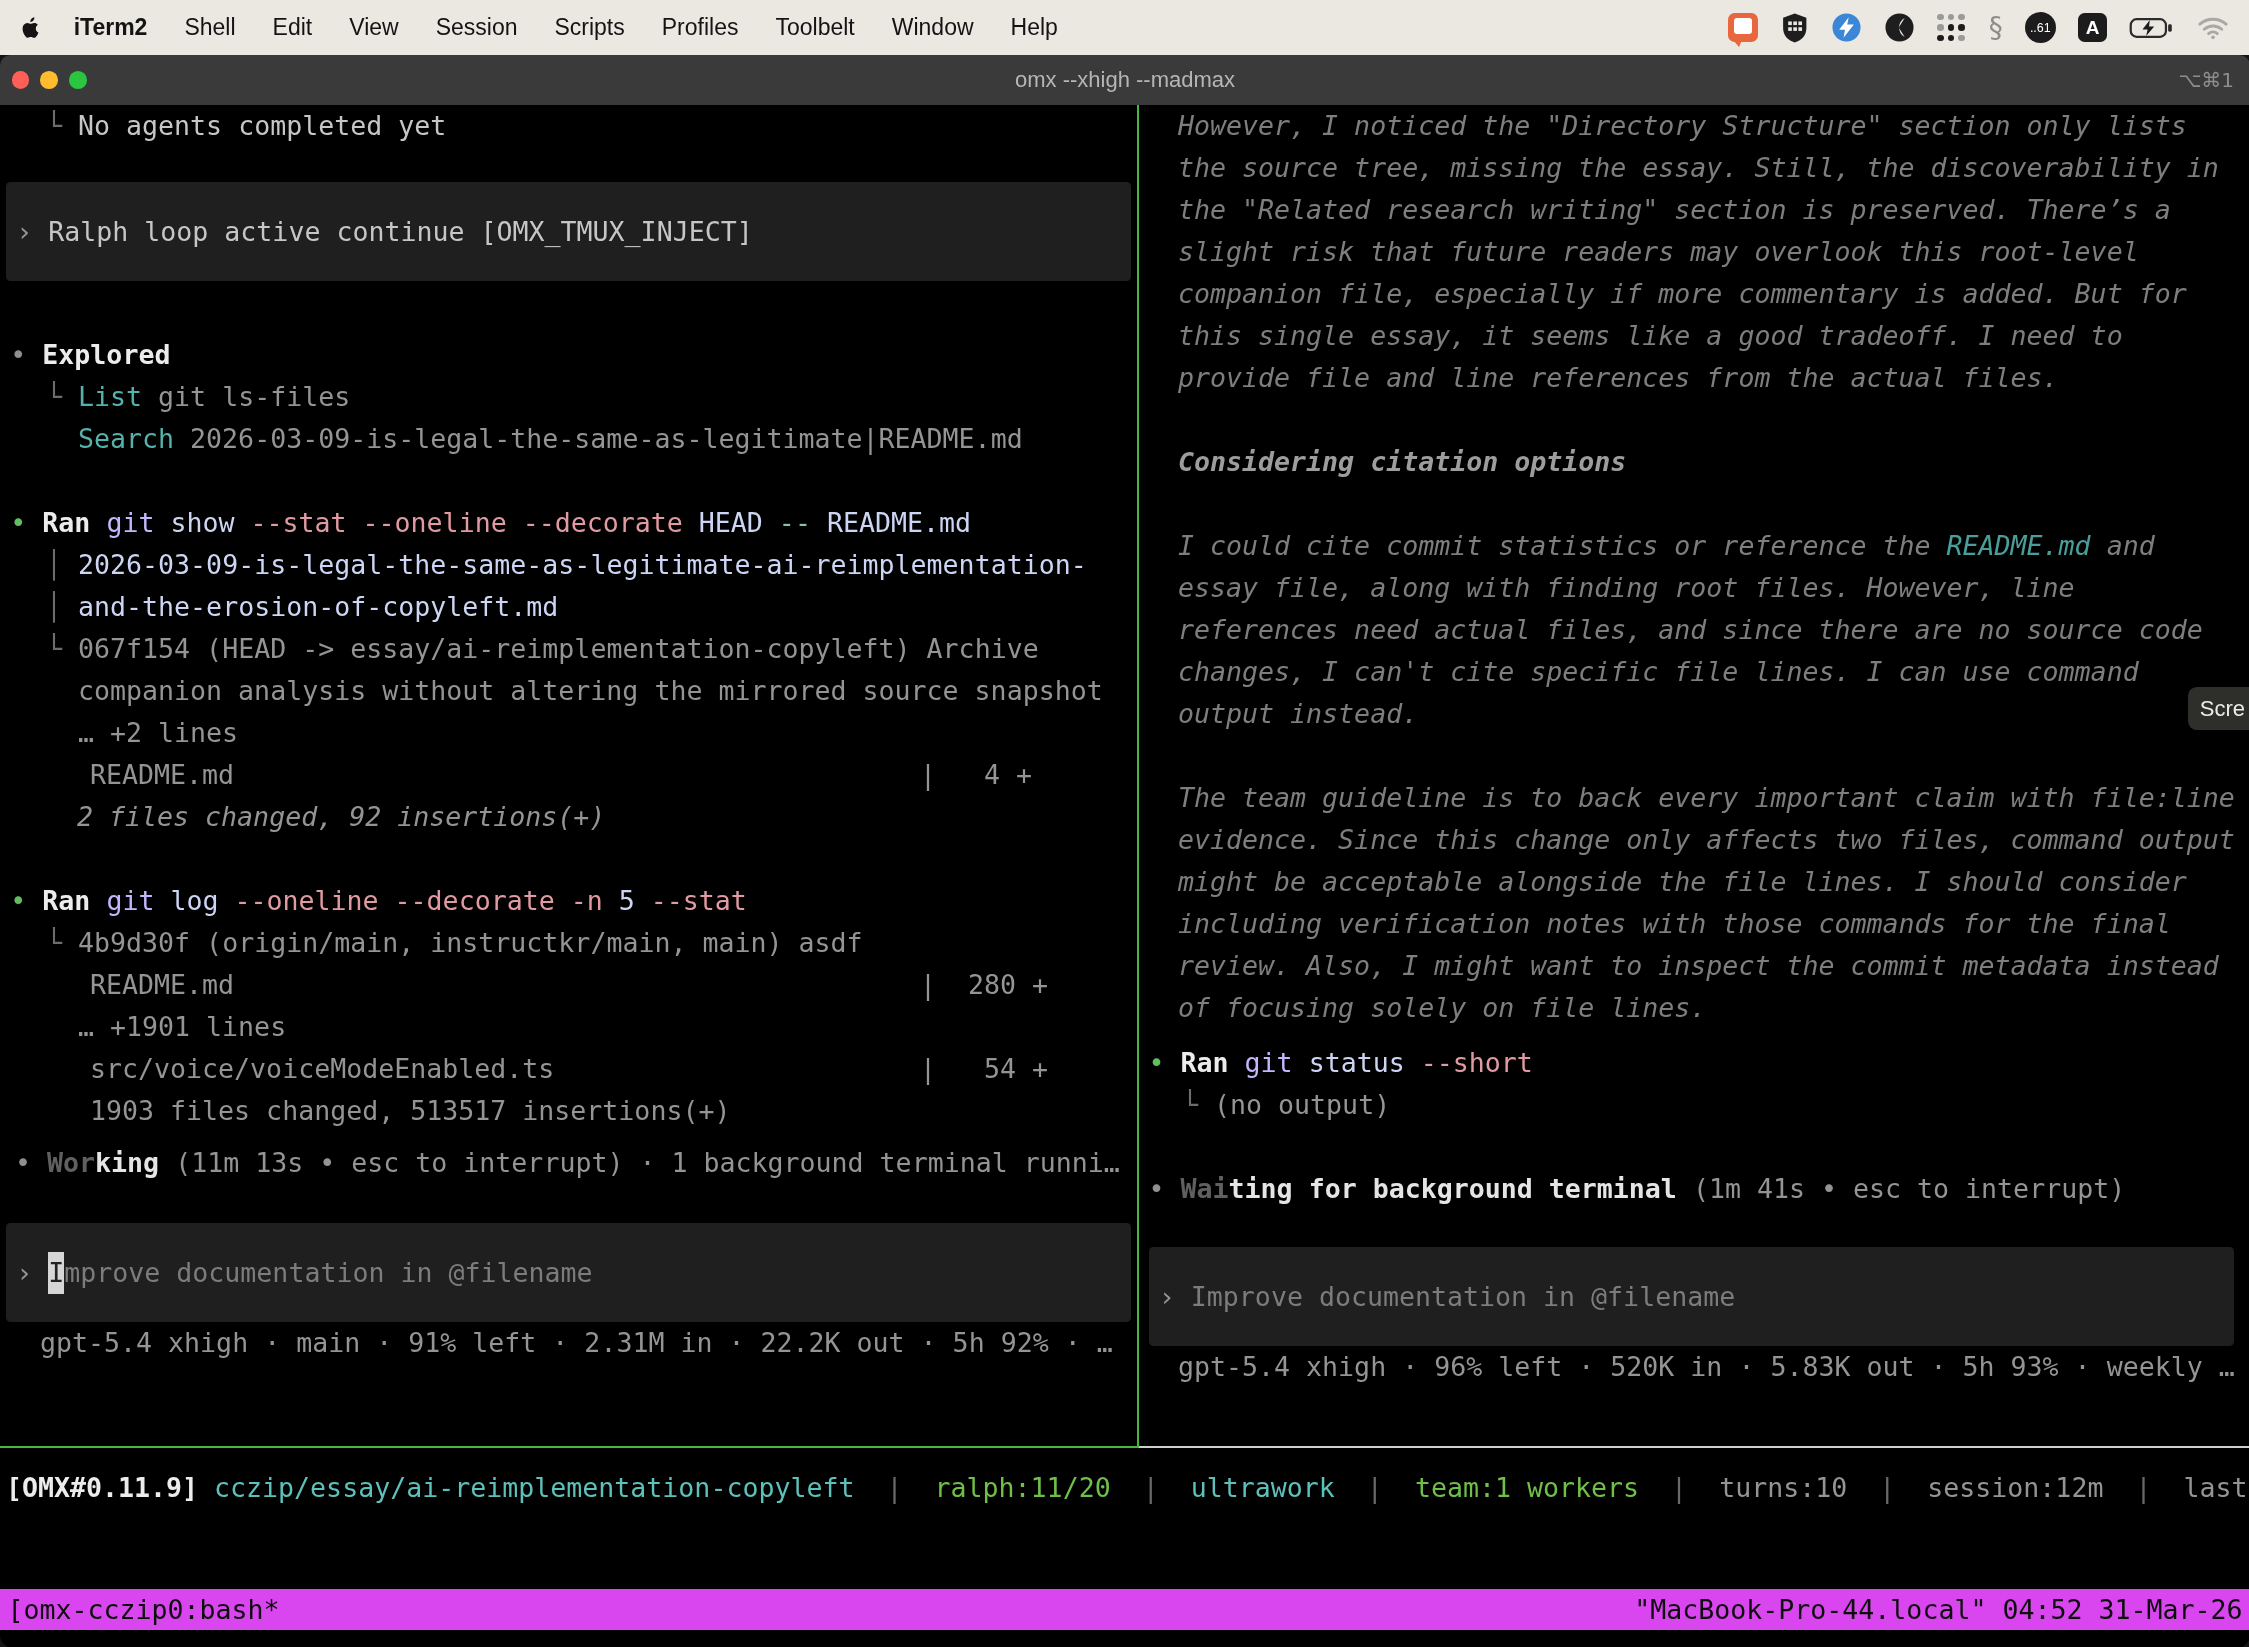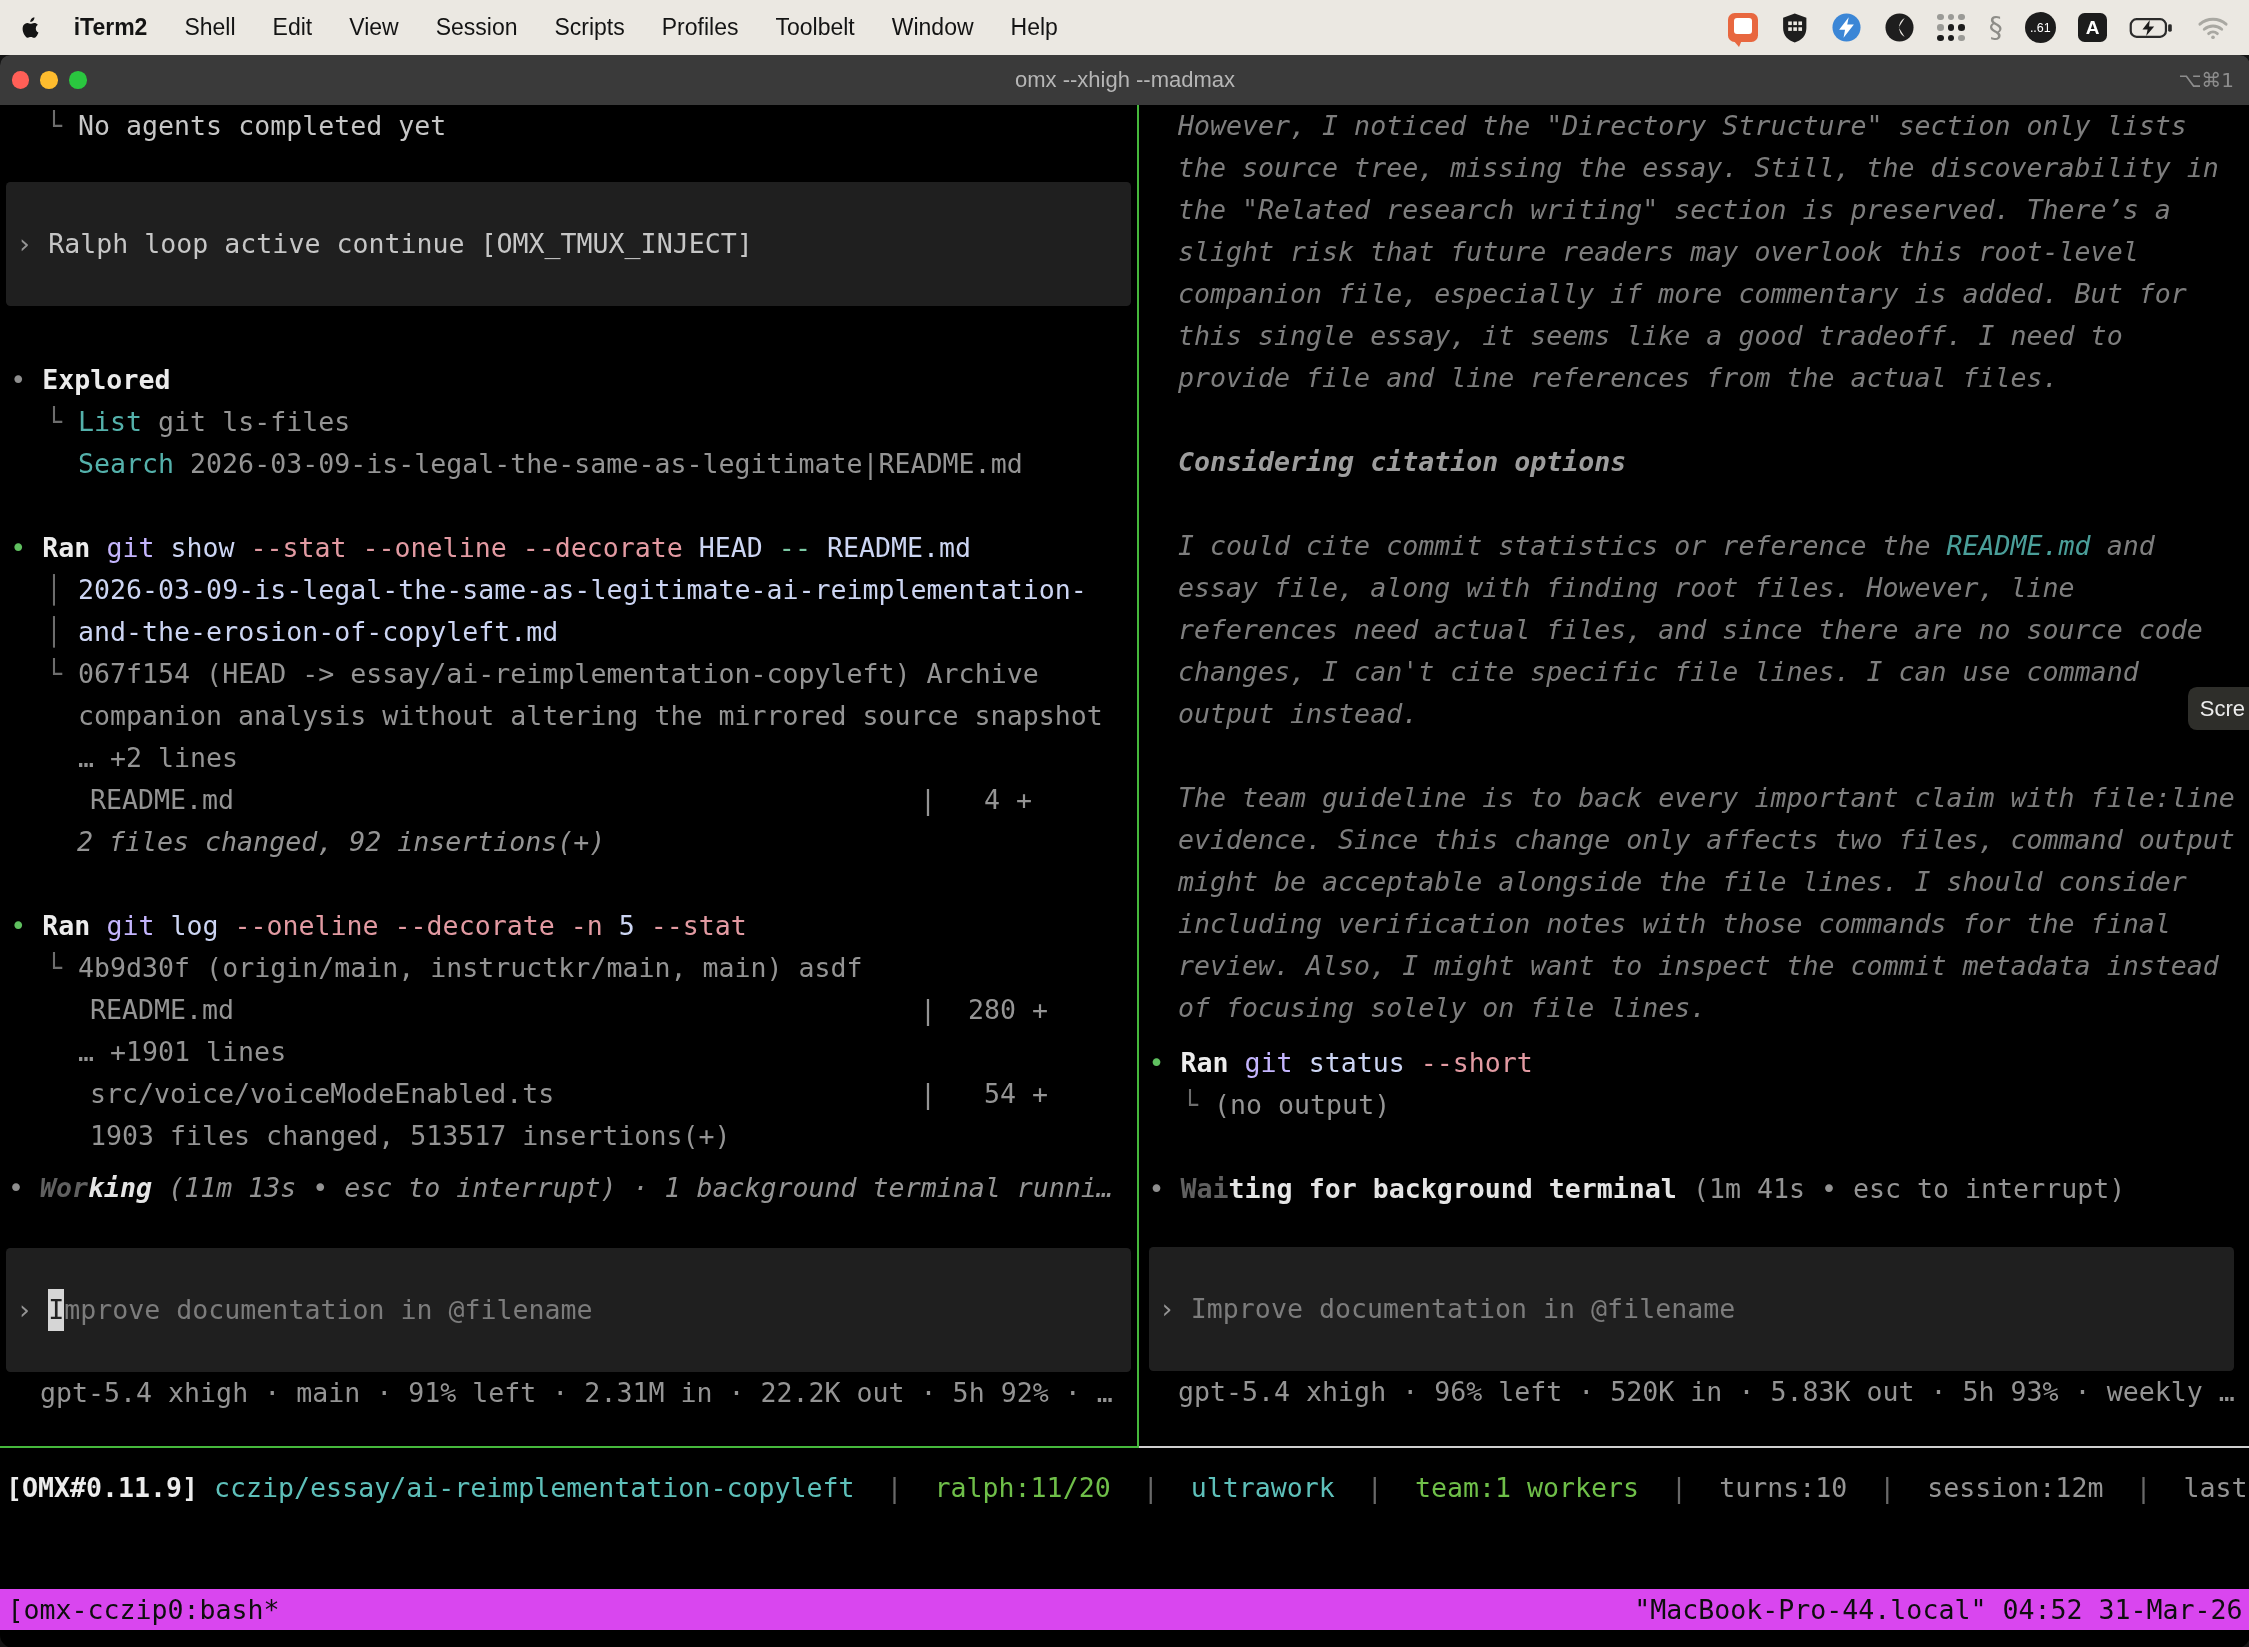--- a/index.html
+++ b/index.html
@@ -39,21 +39,21 @@
   .wshortcut{margin-left:auto;margin-right:16px;color:#8d8d8d;font-size:20px;
      font-family:"DejaVu Sans",sans-serif;z-index:2;}
   
   .term{position:absolute;top:50px;left:0;right:0;bottom:0;font-size:26.6px;color:#c6c6c6;}
   .pane{position:absolute;top:0;overflow:hidden;}
   #left-pane{left:0;width:1137px;height:1341px;}
   #right-pane{left:1147px;width:1097px;height:1341px;}
   .trow{height:42px;line-height:42px;white-space:pre;position:relative;}
   .trow span{display:inline-block;vertical-align:top;height:42px;line-height:42px;}
   .abs{position:absolute;top:0;}
-  .tbox{height:124px;background:#1f1f1f;border-radius:4.4px;display:flex;
+  .tbox{height:99px;background:#1f1f1f;border-radius:4.4px;display:flex;
      flex-direction:column;justify-content:center;}
   #left-pane .tbox{margin:0 5.9px 0 5.9px;}
   #right-pane .tbox{margin:0 10.3px 0 1.5px;}
   .vdiv{position:absolute;left:1137px;top:0;width:2.2px;height:1341px;background:#46b83c;}
   .hdivL{position:absolute;left:0;top:1341px;width:1139px;height:2.2px;background:#46b83c;}
   .hdivR{position:absolute;left:1139px;top:1341px;right:0;height:2.2px;background:#cfcfcf;}
   #omx-row{position:absolute;top:1362px;left:5.9px;right:0;}
   .tmux{position:absolute;top:1484px;left:0;right:0;height:41px;background:#d946ef;color:#0e0e0e;
      display:flex;justify-content:space-between;align-items:center;padding:0 7.4px;
      box-sizing:border-box;font-size:26.6px;}
@@ -196,21 +196,21 @@
         <div class="trow" style="padding-left: 90px;"><span class="s-d">README.md</span><span class="s-d abs" style="left: 920px;">|   4 +</span></div>
         <div class="trow" style="padding-left: 77px; font-style: italic;"><span class="s-d">2 files changed, 92 insertions(+)</span></div>
         <div class="trow"></div>
         <div class="trow" style="padding-left: 10.3px;"><span class="s-bug">• </span><span class="s-w">Ran</span><span class="s-bl"> git</span><span class="s-lv"> log</span><span class="s-pk"> --oneline --decorate -n</span><span class="s-lv"> 5</span><span class="s-pk"> --stat</span></div>
         <div class="trow" style="padding-left: 46px;"><span class="s-dm">└ </span><span class="s-d">4b9d30f (origin/main, instructkr/main, main) asdf</span></div>
         <div class="trow" style="padding-left: 90px;"><span class="s-d">README.md</span><span class="s-d abs" style="left: 920px;">|  280 +</span></div>
         <div class="trow" style="padding-left: 78px;"><span class="s-d">… +1901 lines</span></div>
         <div class="trow" style="padding-left: 90px;"><span class="s-d">src/voice/voiceModeEnabled.ts</span><span class="s-d abs" style="left: 920px;">|   54 +</span></div>
         <div class="trow" style="padding-left: 90px;"><span class="s-d">1903 files changed, 513517 insertions(+)</span></div>
         <div style="height: 10.3px;"></div>
-        <div class="trow" style="padding-left: 8px; font-style: italic;"><span class="s-bud">• </span><span class="s-shL">Wor</span><span class="s-shB">king</span><span class="s-d"> (11m 13s • esc to interrupt) · 1 background terminal runni…</span></div>
+        <div class="trow" style="padding-left: 15px;"><span class="s-bud">• </span><span class="s-shL">Wor</span><span class="s-shB">king</span><span class="s-d"> (11m 13s • esc to interrupt) · 1 background terminal runni…</span></div>
         <div style="height: 39px;"></div>
         <div class="tbox">
           <div class="trow" style="padding-left: 10.3px;"><span class="s-d">› </span><span class="s-cur">I</span><span class="s-ph">mprove documentation in @filename</span></div>
         </div>
         <div class="trow" style="padding-left: 40px;"><span class="s-d">gpt-5.4 xhigh · main · 91% left · 2.31M in · 22.2K out · 5h 92% · …</span></div>
       </div>
     <div class="pane" id="right-pane">
         <div class="trow" style="padding-left: 31px;"><span class="s-it">However, I noticed the "Directory Structure" section only lists</span></div>
         <div class="trow" style="padding-left: 31px;"><span class="s-it">the source tree, missing the essay. Still, the discoverability in</span></div>
         <div class="trow" style="padding-left: 31px;"><span class="s-it">the "Related research writing" section is preserved. There’s a</span></div>

